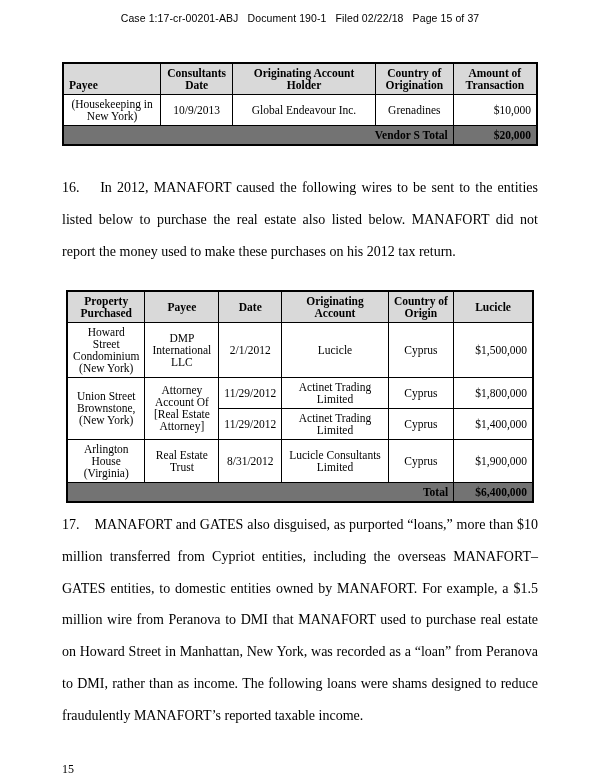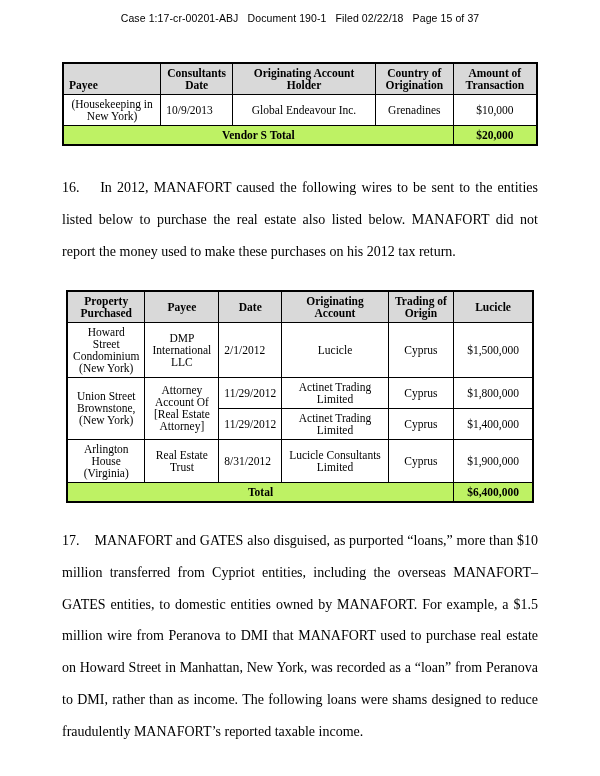--- a/index.html
+++ b/index.html
@@ -31,33 +31,33 @@
     border: 1px solid #000;
     padding: 3px 5px;
     vertical-align: middle;
     text-align: center;
   }
   th { font-weight: bold; text-align: center; }
   .shaded { background: #d9d9d9; }
   .vendor-table { margin-top: 38px; }
   .re-table { margin-top: 22px; width: 468px; margin-left: 4px; }
   .payee-h { text-align: left; vertical-align: bottom; }
-  .c { text-align: left; }
-  .r { }
-  .total-row td { font-weight: bold; background: #bef264; }
+  .c { text-align: center; }
+  .r { text-align: right; }
+  .total-row td { font-weight: bold; background: #737373; }
   .para {
     margin-top: 26px;
     font-size: 14px;
     line-height: 2.28;
     text-align: justify;
   }
-  .para-17 { margin-top: 22px; }
+  .para-17 { margin-top: 6px; }
   .page-number {
     margin-top: 30px;
-    text-align: right;
+    text-align: left;
     font-size: 12px;
   }
   
   .vendor-table col.c1 { width: 98px; }
   .vendor-table col.c2 { width: 72px; }
   .vendor-table col.c3 { width: 144px; }
   .vendor-table col.c4 { width: 78px; }
   .vendor-table col.c5 { width: 84px; }
   
   .re-table col.c1 { width: 78px; }
@@ -114,21 +114,21 @@
         <col class="c4">
         <col class="c5">
         <col class="c6">
     </colgroup>
     <tbody>
         <tr>
       <th class="shaded">Property Purchased</th>
       <th class="shaded">Payee</th>
       <th class="shaded">Date</th>
       <th class="shaded">Originating Account</th>
-      <th class="shaded">Trading of Origin</th>
+      <th class="shaded">Country of Origin</th>
       <th class="shaded">Lucicle</th>
     </tr>
     <tr>
       <td>Howard Street Condominium (New York)</td>
       <td>DMP International LLC</td>
       <td class="c">2/1/2012</td>
       <td>Lucicle</td>
       <td>Cyprus</td>
       <td class="r">$1,500,000</td>
     </tr>

